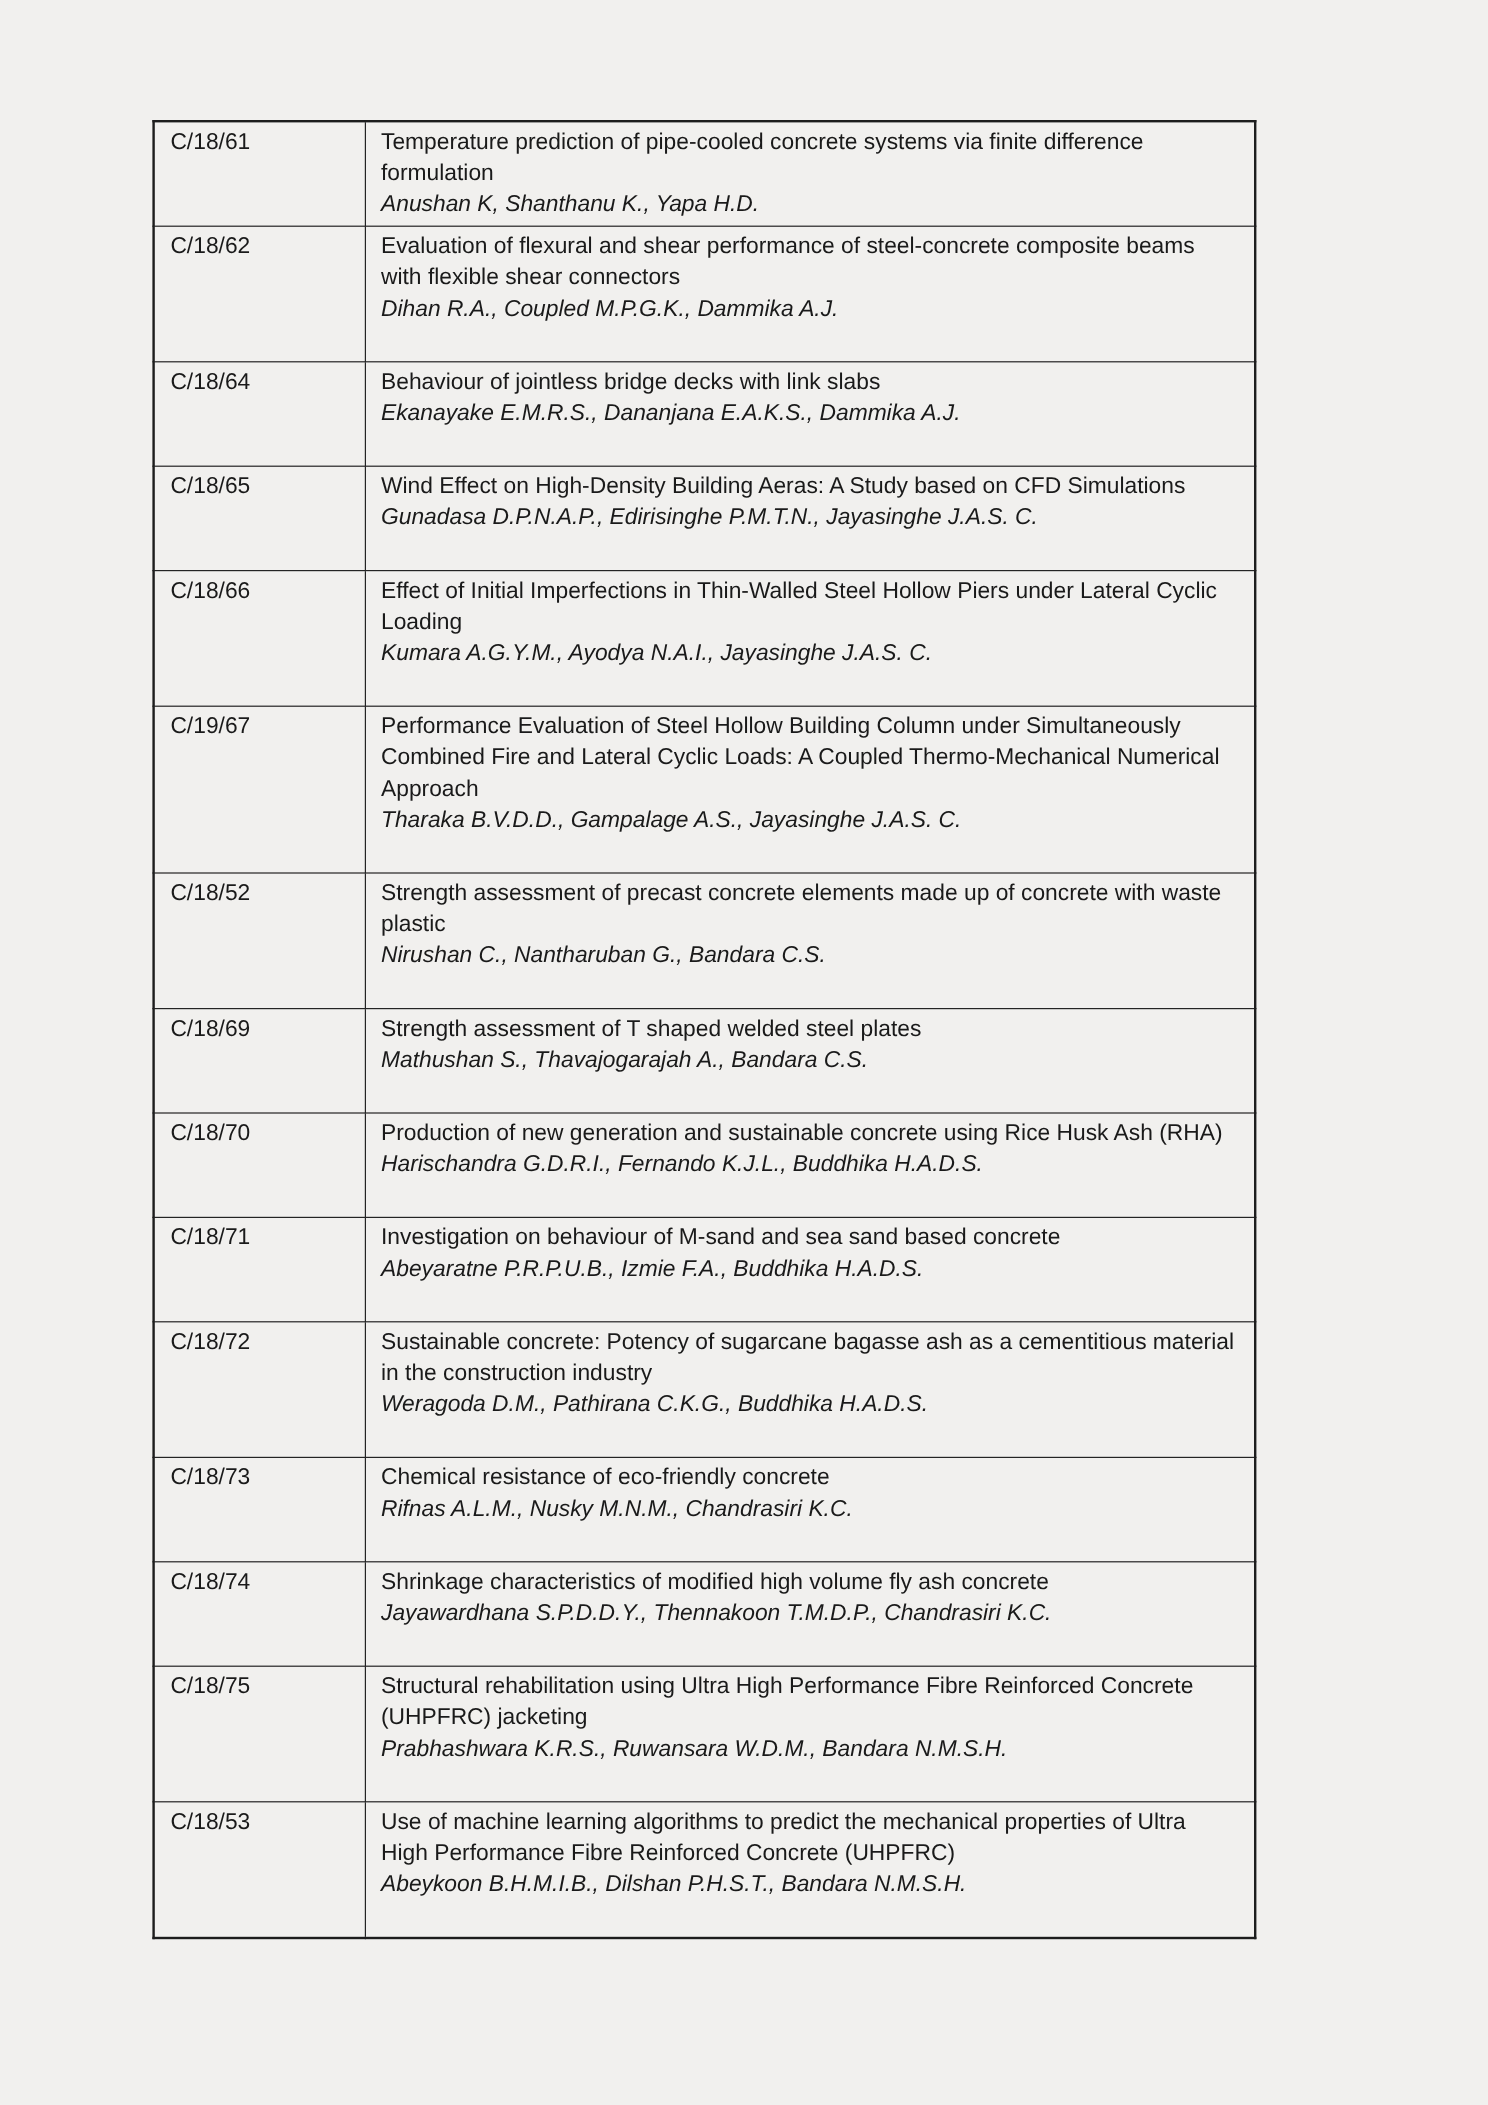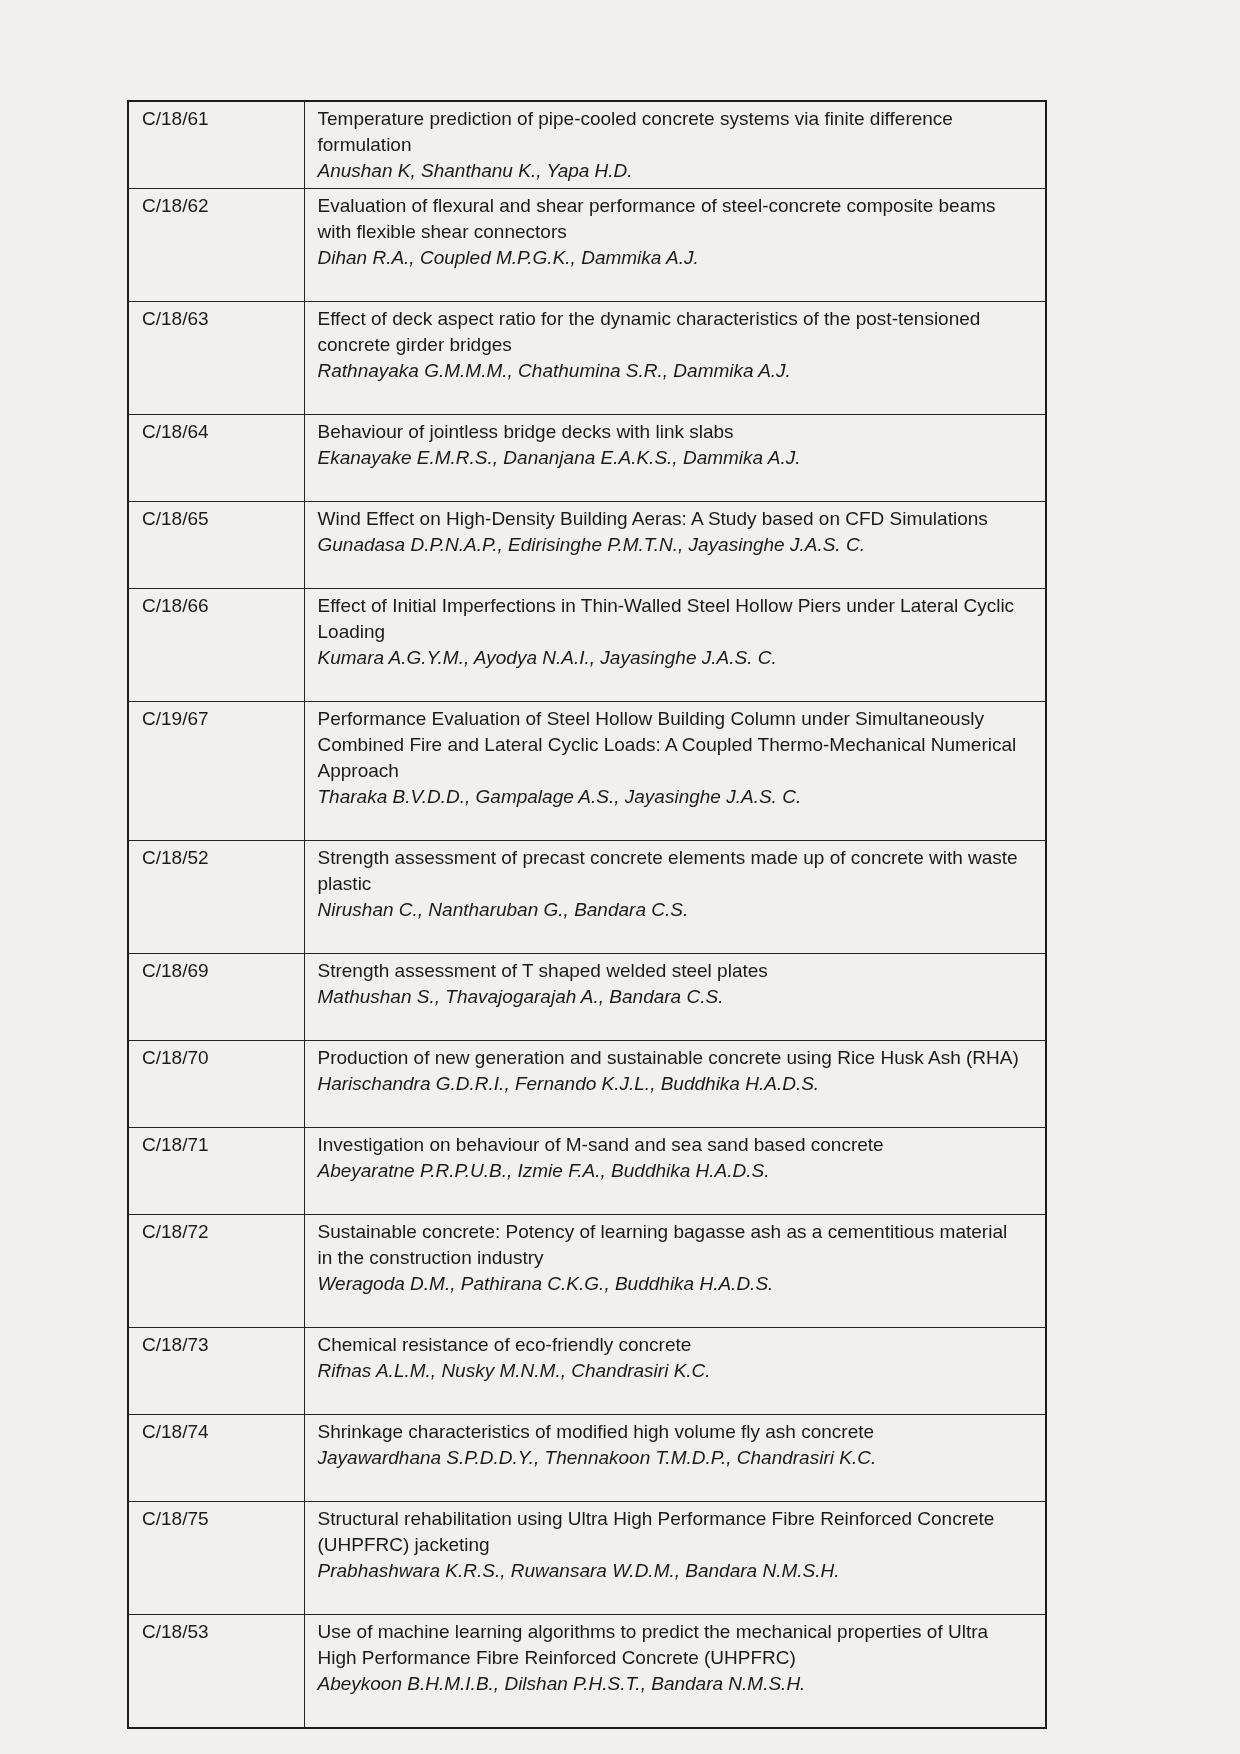--- a/index.html
+++ b/index.html
@@ -74,28 +74,20 @@
           </tr>
           <tr>
             <td class="code-cell"><span>C/18/62</span></td>
             <td class="paper-cell">
               <div class="title">Evaluation of flexural and shear performance of steel-concrete composite beams
 with flexible shear connectors</div>
               <div class="authors">Dihan R.A., Coupled M.P.G.K., Dammika A.J.</div>
             </td>
           </tr>
           <tr>
-            <td class="code-cell"><span>C/18/63</span></td>
-            <td class="paper-cell">
-              <div class="title">Effect of deck aspect ratio for the dynamic characteristics of the post-tensioned
-concrete girder bridges</div>
-              <div class="authors">Rathnayaka G.M.M.M., Chathumina S.R., Dammika A.J.</div>
-            </td>
-          </tr>
-          <tr>
             <td class="code-cell"><span>C/18/64</span></td>
             <td class="paper-cell">
               <div class="title">Behaviour of jointless bridge decks with link slabs</div>
               <div class="authors">Ekanayake E.M.R.S., Dananjana E.A.K.S., Dammika A.J.</div>
             </td>
           </tr>
           <tr>
             <td class="code-cell"><span>C/18/65</span></td>
             <td class="paper-cell">
               <div class="title">Wind Effect on High-Density Building Aeras: A Study based on CFD Simulations</div>
@@ -144,21 +136,21 @@
           <tr>
             <td class="code-cell"><span>C/18/71</span></td>
             <td class="paper-cell">
               <div class="title">Investigation on behaviour of M-sand and sea sand based concrete</div>
               <div class="authors">Abeyaratne P.R.P.U.B., Izmie F.A., Buddhika H.A.D.S.</div>
             </td>
           </tr>
           <tr>
             <td class="code-cell"><span>C/18/72</span></td>
             <td class="paper-cell">
-              <div class="title">Sustainable concrete: Potency of learning bagasse ash as a cementitious material
+              <div class="title">Sustainable concrete: Potency of sugarcane bagasse ash as a cementitious material
 in the construction industry</div>
               <div class="authors">Weragoda D.M., Pathirana C.K.G., Buddhika H.A.D.S.</div>
             </td>
           </tr>
           <tr>
             <td class="code-cell"><span>C/18/73</span></td>
             <td class="paper-cell">
               <div class="title">Chemical resistance of eco-friendly concrete</div>
               <div class="authors">Rifnas A.L.M., Nusky M.N.M., Chandrasiri K.C.</div>
             </td>

